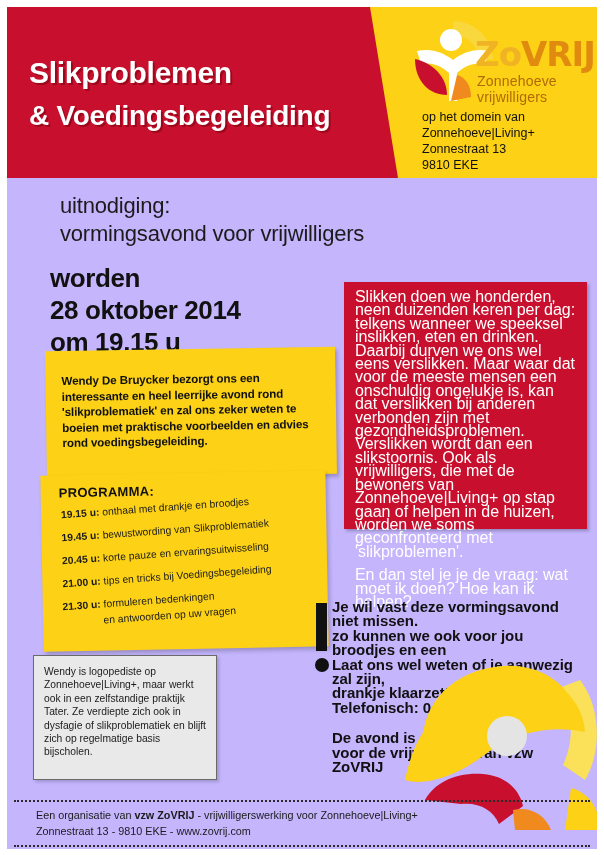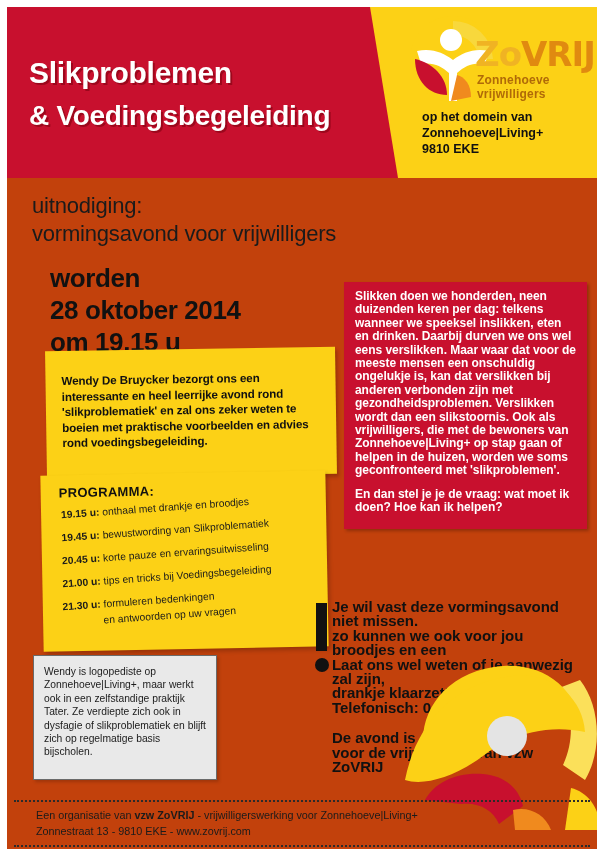--- a/index.html
+++ b/index.html
@@ -2,21 +2,21 @@
 <html><head>
 <meta charset="utf-8">
 <style>
   html,body{margin:0;padding:0;background:#ffffff;}
   body{font-family:"Liberation Sans", sans-serif;}
 
   #flyer{
     position:relative;
     width:604px;
     height:855px;
-    background:#c2410c;
+    background:#c4b5fd;
     overflow:hidden;
   }
 
   
   .margin-top{position:absolute;left:0;top:0;width:604px;height:7px;background:#fff;z-index:60;}
   .margin-left{position:absolute;left:0;top:0;width:7px;height:855px;background:#fff;z-index:60;}
   .margin-right{position:absolute;right:0;top:0;width:7px;height:855px;background:#fff;z-index:60;}
   .margin-bottom{position:absolute;left:0;bottom:0;width:604px;height:6px;background:#fff;z-index:60;}
 
   
@@ -46,50 +46,50 @@
   .logo-mark{position:absolute;left:0;top:0;width:92px;height:92px;}
   .logo-word{
     position:absolute;left:68px;top:22px;
     color:#e08a10;font-weight:bold;font-size:34px;
     letter-spacing:-1px;line-height:34px;
     font-family:"DejaVu Sans", sans-serif;
   }
   .logo-word .zo{color:#f0b323;}
   .logo-sub{
     position:absolute;left:70px;top:58px;
-    color:#b06a08;font-size:12px;letter-spacing:.2px;font-weight:bold;
+    color:#b06a08;font-size:14px;letter-spacing:.2px;
   }
 
   .header-address{
     position:absolute;left:415px;top:102px;width:180px;
-    color:#111;font-weight:bold;font-size:12.5px;line-height:16px;
+    color:#111;font-weight:normal;font-size:12.5px;line-height:16px;
   }
 
   
   .invite{
-    position:absolute;left:32px;top:192px;width:470px;
+    position:absolute;left:60px;top:192px;width:470px;
     color:#1b1b1b;font-size:22px;line-height:28px;
     letter-spacing:-0.2px;
   }
   .datum{
     position:absolute;left:50px;top:262px;width:300px;
     color:#111;font-weight:bold;font-size:26px;line-height:32px;
     letter-spacing:-0.4px;
   }
 
   
   .redpanel{
     position:absolute;left:344px;top:282px;width:243px;height:247px;
     background:#c8102e;
     color:#ffffff;
     box-shadow:2px 2px 3px rgba(0,0,0,.25);
   }
   .redpanel .txt{
     position:absolute;left:11px;top:8px;width:222px;
-    font-size:12px;line-height:13.4px;letter-spacing:-0.05px;font-weight:bold;
+    font-size:16px;line-height:13.4px;letter-spacing:-0.05px;
   }
   .redpanel .txt p{margin:0 0 10px 0;}
   .redpanel .txt p:last-child{margin-bottom:8px;}
 
   
   .speakerbox{
     position:absolute;left:46px;top:349px;width:290px;height:127px;
     background:#fcd116;
     transform:rotate(-0.9deg);
     box-shadow:2px 3px 4px rgba(0,0,0,.22);
@@ -189,20 +189,21 @@
         <path d="M8 44 C8 66 22 80 40 80 C40 62 26 48 8 44 Z" fill="#c8102e"></path>
         <path d="M50 60 C58 62 64 70 64 82 L44 86 Z" fill="#f08a1e"></path>
       </svg>
       <div class="logo-word"><span class="zo">Zo</span><span>VRIJ</span></div>
       <div class="logo-sub">Zonnehoeve vrijwilligers</div>
     </div>
 
     <div class="header-address">
       <div>op het domein van</div>
       <div>Zonnehoeve|Living+</div>
+      <div>Zonnestraat 13</div>
       <div>9810   EKE</div>
     </div>
   </div>
 
   <div class="invite">
     <div>uitnodiging:</div>
     <div>vormingsavond voor vrijwilligers</div>
   </div>
 
   <div class="datum">

